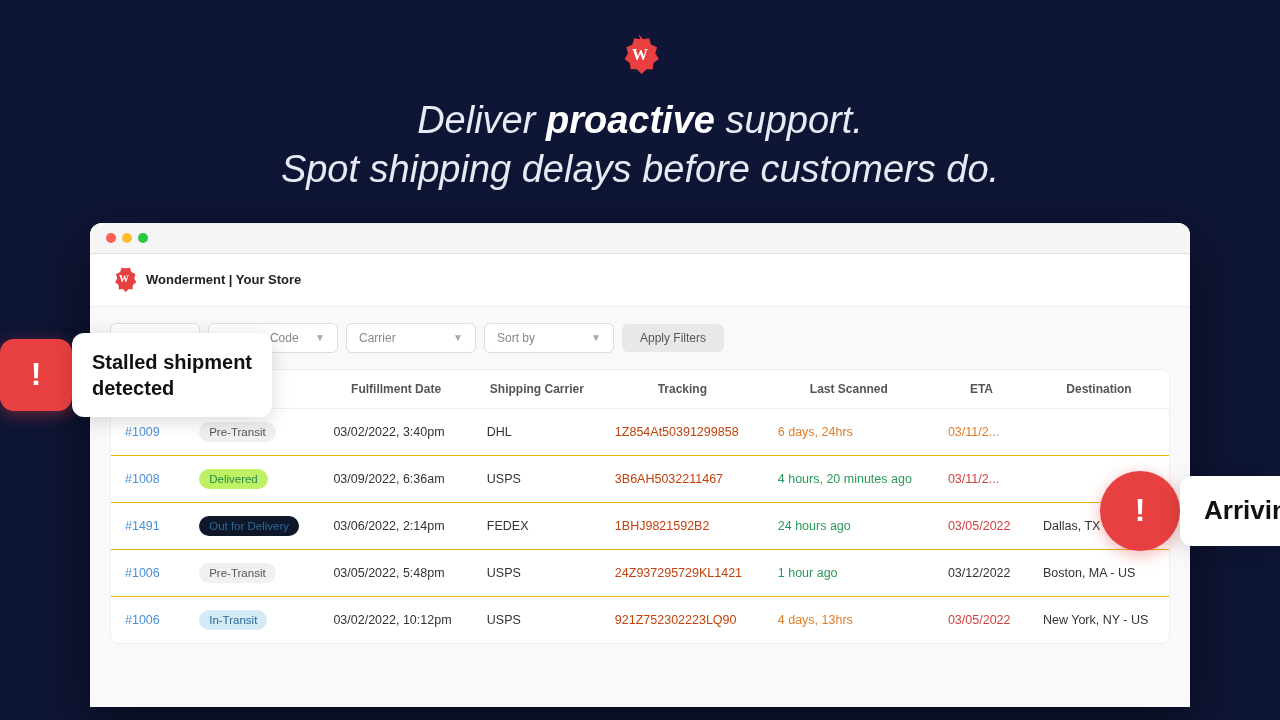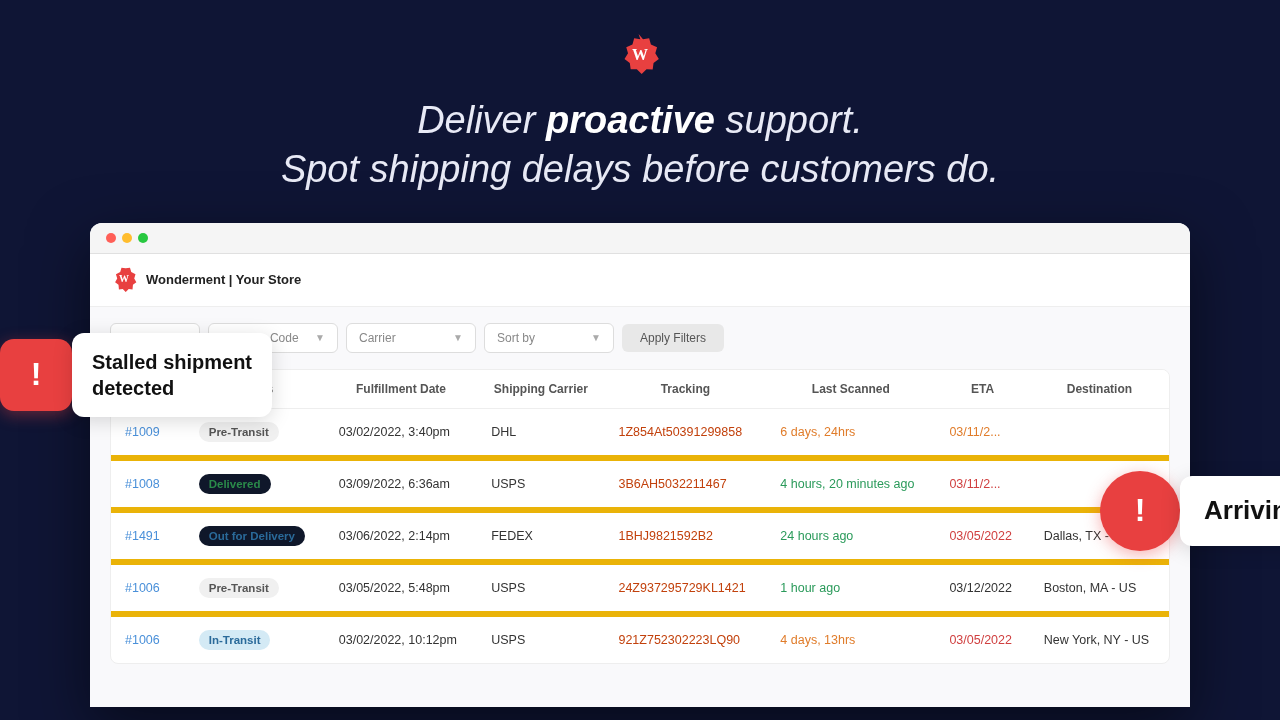--- a/index.html
+++ b/index.html
@@ -155,21 +155,21 @@
       border-bottom: 1px solid #eee;
     }
     thead th {
       padding: 12px 14px;
       text-align: center;
       font-size: 12px;
       font-weight: 600;
       color: #555;
     }
     tbody tr {
-      border-bottom: 6px solid #eab308;
+      border-bottom: 1px solid #eab308;
     }
     tbody tr:last-child {
       border-bottom: none;
     }
     tbody td {
       padding: 13px 14px;
       font-size: 12.5px;
       color: #333;
     }
     .order-link {
@@ -178,28 +178,28 @@
     }
     .tracking-link {
       color: #c2410c;
       text-align: center;
     }
     .badge {
       display: inline-block;
       padding: 4px 10px;
       border-radius: 20px;
       font-size: 11.5px;
-      font-weight: 700;
+      font-weight: 400;
     }
     .badge-pretransit {
       background: #f0f0f0;
       color: #555;
     }
     .badge-delivered {
-      background: #0f172a;
+      background: #bef264;
       color: #2a8a4a;
     }
     .badge-outfordelivery {
       background: #0f172a;
       color: #2a6a9a;
     }
     .badge-intransit {
       background: #d4eaf5;
       color: #2a6a9a;
     }

